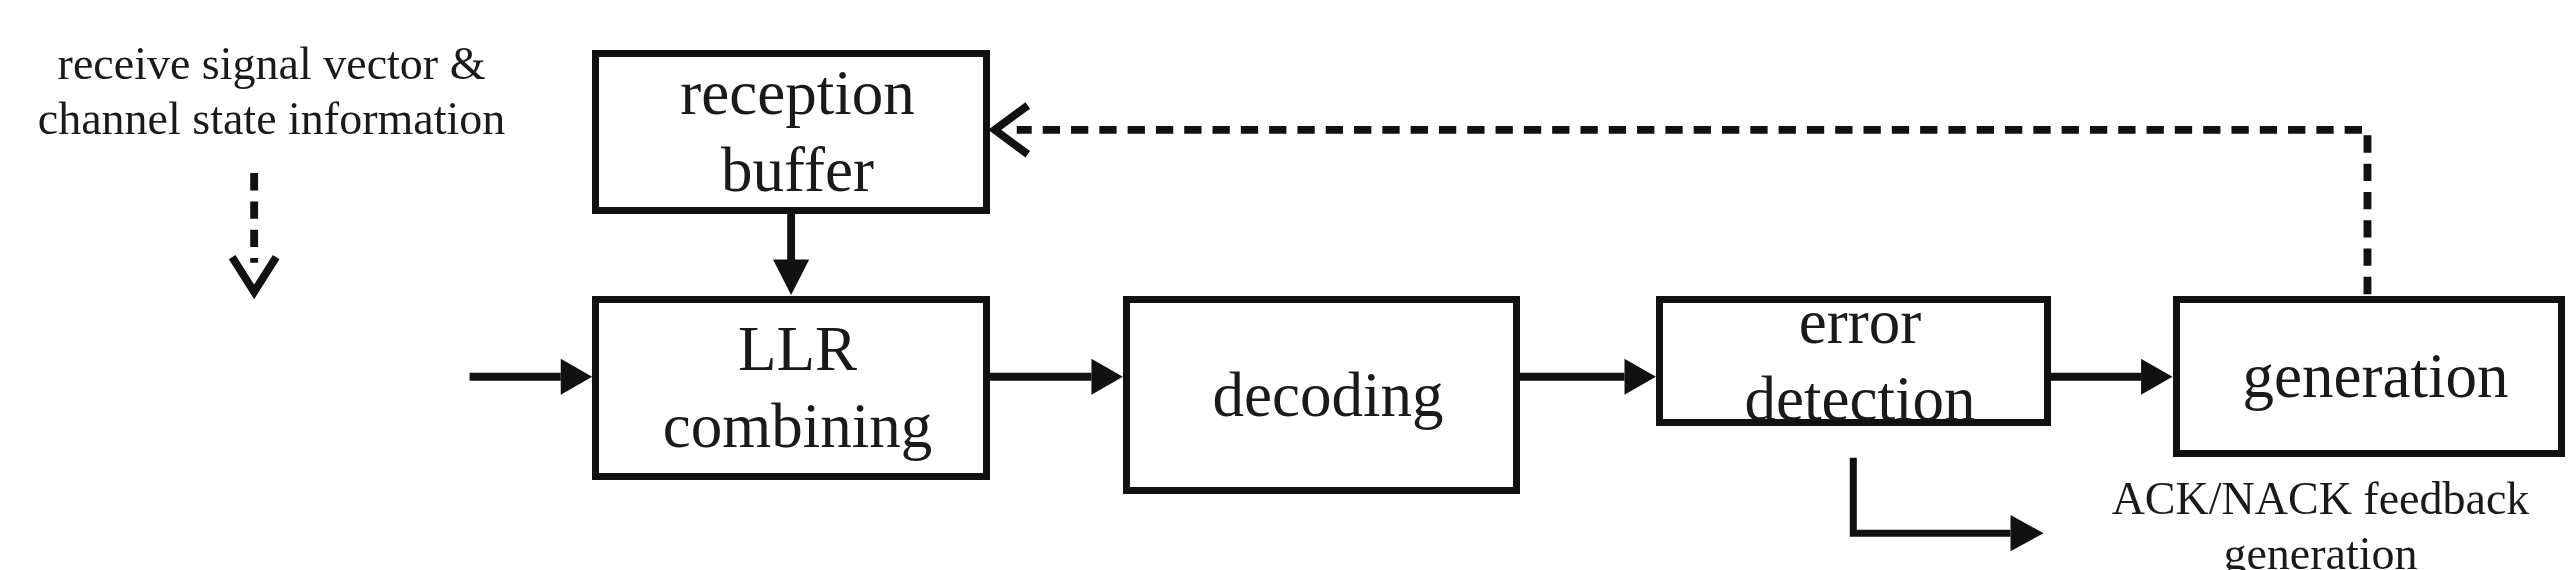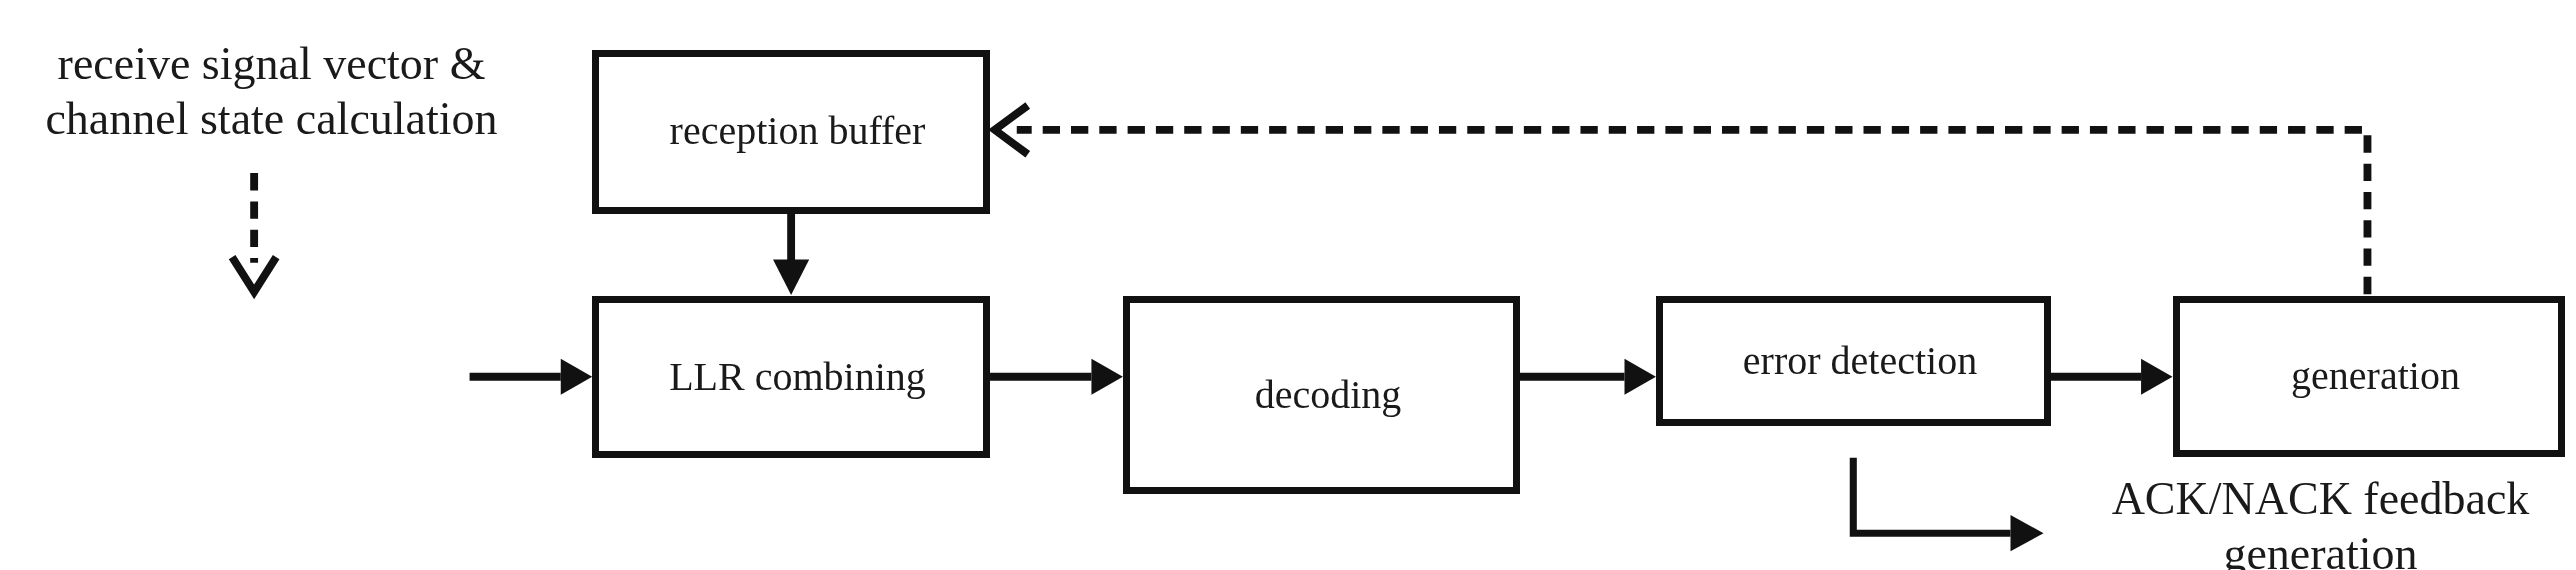--- a/index.html
+++ b/index.html
@@ -15,21 +15,21 @@
   }
   .box {
     position: absolute;
     border: 7px solid #111111;
     background: #ffffff;
     display: flex;
     flex-direction: column;
     align-items: center;
     justify-content: center;
     text-align: center;
-    font-size: 40px;
+    font-size: 63px;
     line-height: 1.22;
     box-sizing: border-box;
     z-index: 2;
     padding-left: 13px;
   }
   .annotation {
     position: absolute;
     text-align: center;
     font-size: 46px;
     line-height: 1.2;
@@ -38,21 +38,21 @@
   #connector-layer {
     position: absolute;
     left: 0; top: 0;
     width: 2576px;
     height: 570px;
     z-index: 1;
   }
   
   #box-reception-buffer { left: 592px;  top: 19.7px;  width: 398px; height: 164px; }
   #box-detection-llr    { left: 69px;   top: 264px; width: 400px; height: 165px; }
-  #box-llr-combining    { left: 592px;  top: 266px; width: 398px; height: 162px; }
+  #box-llr-combining    { left: 592px;  top: 266px; width: 398px; height: 184px; }
   #box-decoding         { left: 1123px; top: 266px; width: 397px; height: 198px; }
   #box-error-detection  { left: 1656px; top: 266px; width: 395px; height: 130px; }
   #box-buffering        { left: 2173px; top: 266px; width: 392px; height: 161px; }
   #input-annotation     { left: 0px;    top: 6.3px;   width: 543px; }
   #output-annotation    { left: 2061px; top: 441px; width: 519px; }
 </style>
 </head>
 <body>
 
 <div id="canvas">
@@ -95,21 +95,21 @@
     </g>
 
     <g>
       <path d="M3010 336 V127 H1292" stroke="#111111" stroke-width="10" stroke-dasharray="22 14" fill="none"></path>
       <polyline points="1306,96 1264,127 1306,158" stroke="#111111" stroke-width="10" fill="none"></polyline>
     </g>
   </svg>
 
   <div class="annotation" id="input-annotation">
     <div>receive signal vector &amp;</div>
-    <div>channel state calculation</div>
+    <div>channel state information</div>
   </div>
 
   <div class="annotation" id="output-annotation">
     <div>ACK/NACK feedback</div>
     <div>generation</div>
   </div>
 
   <div class="box" id="box-reception-buffer">
     <span>reception buffer</span>
   </div>

